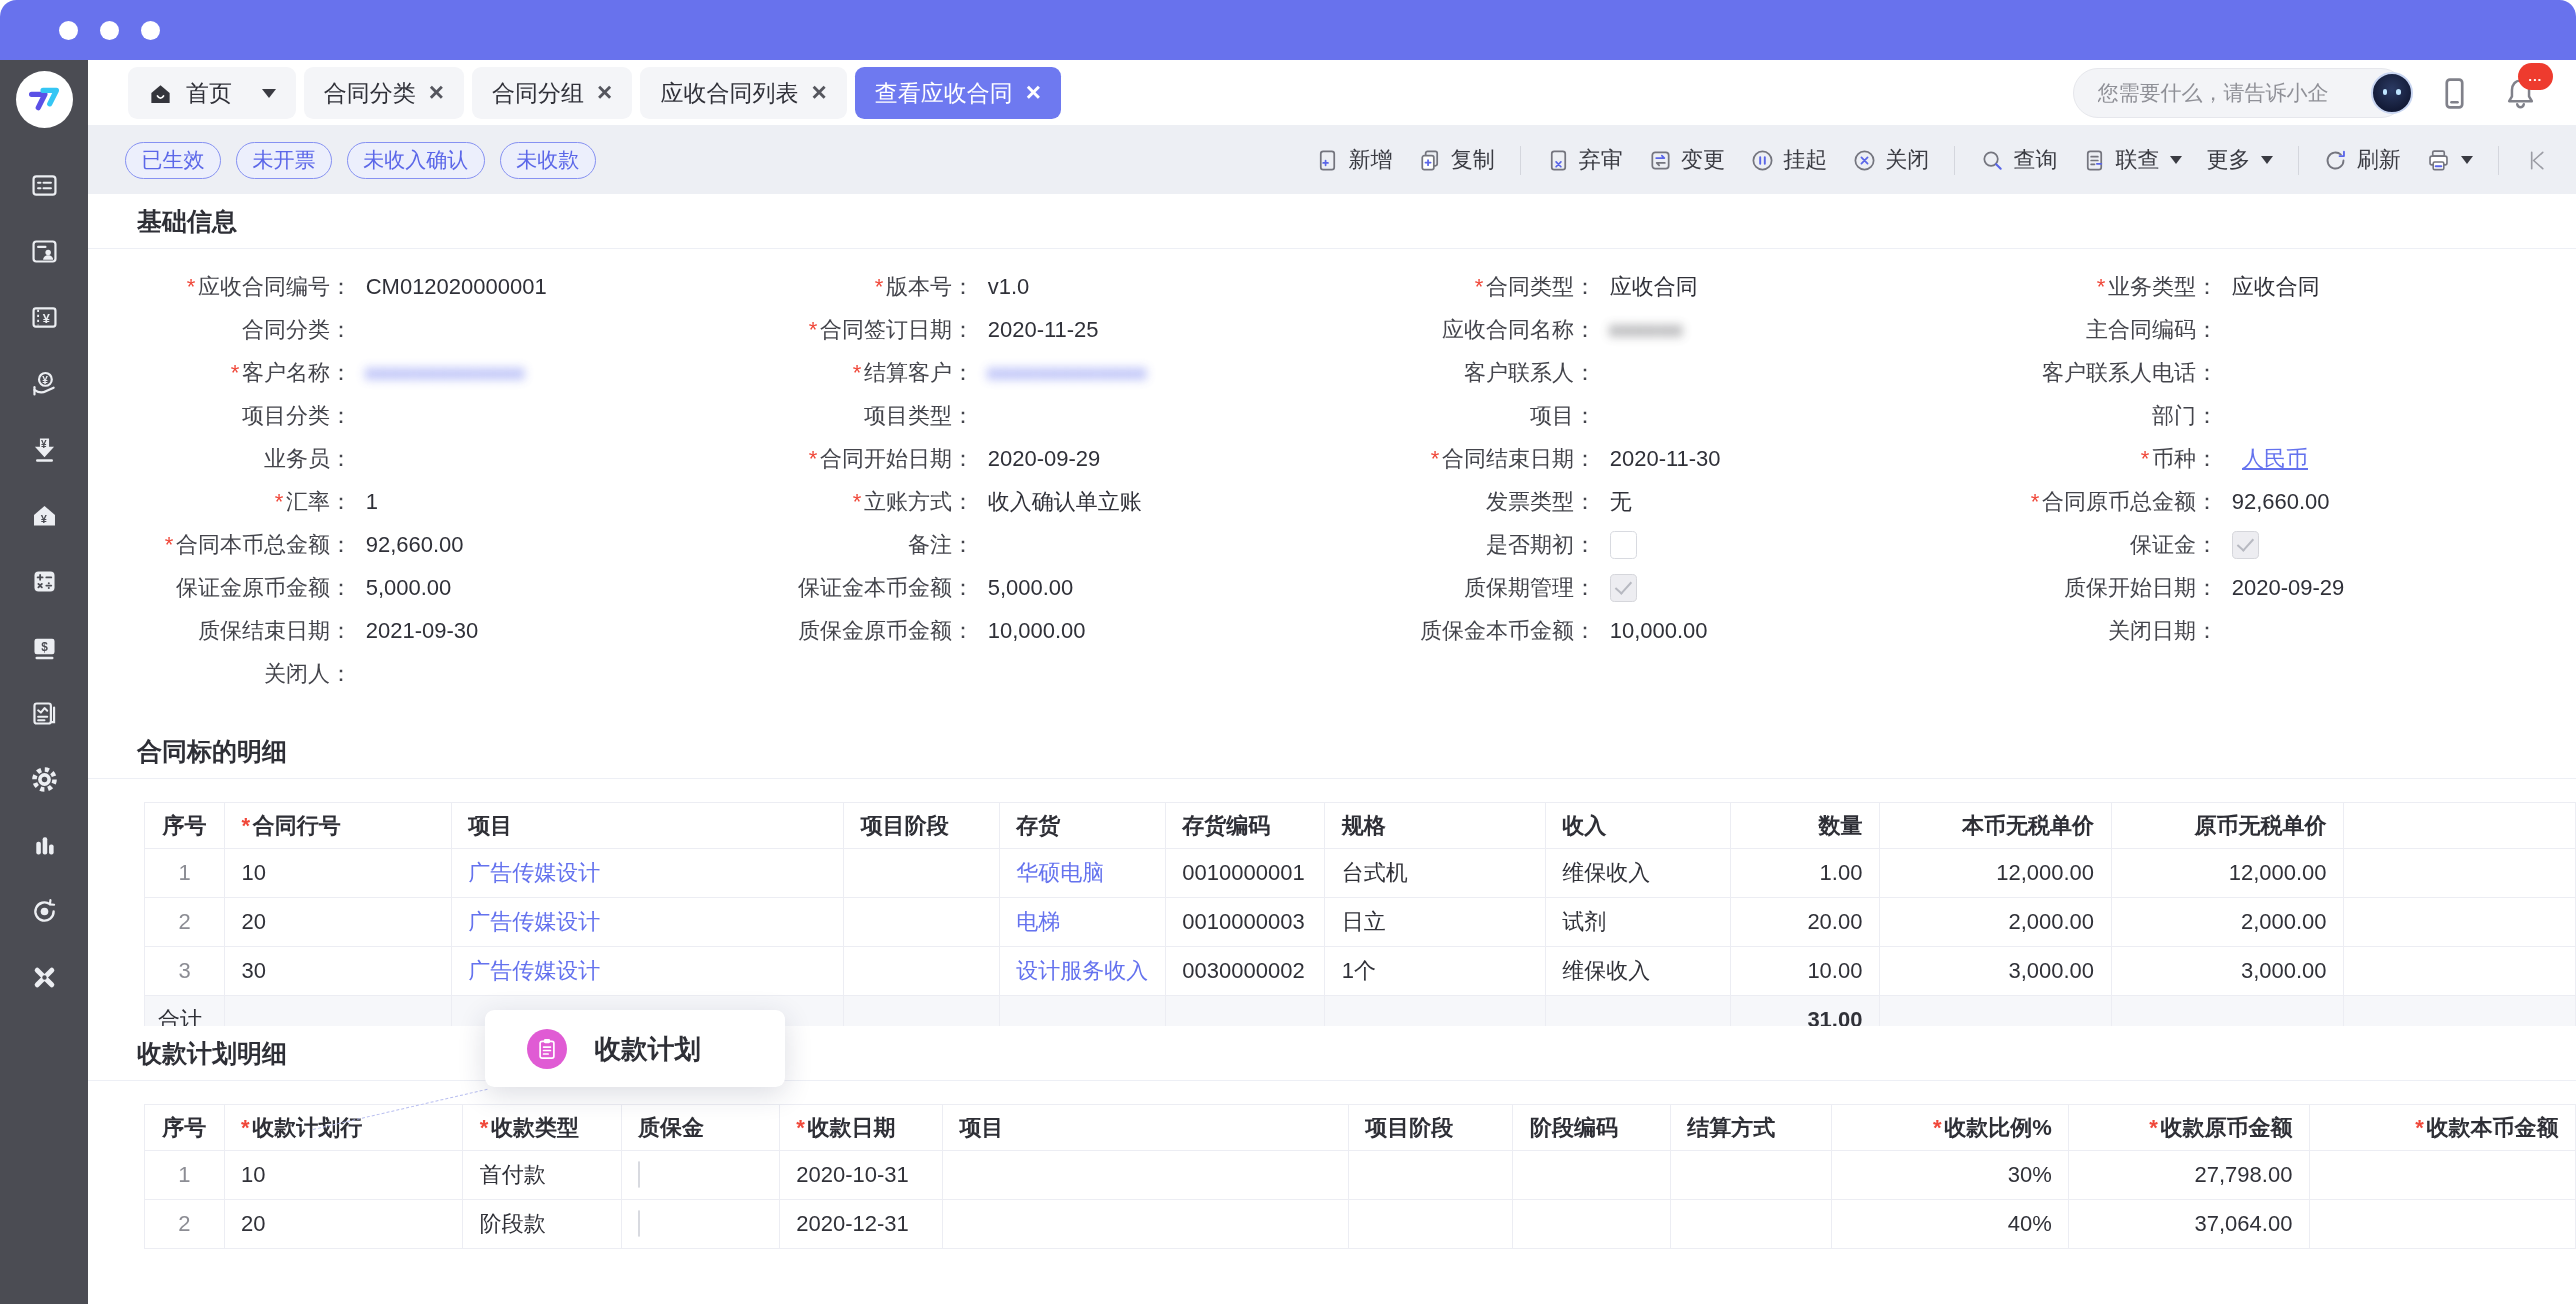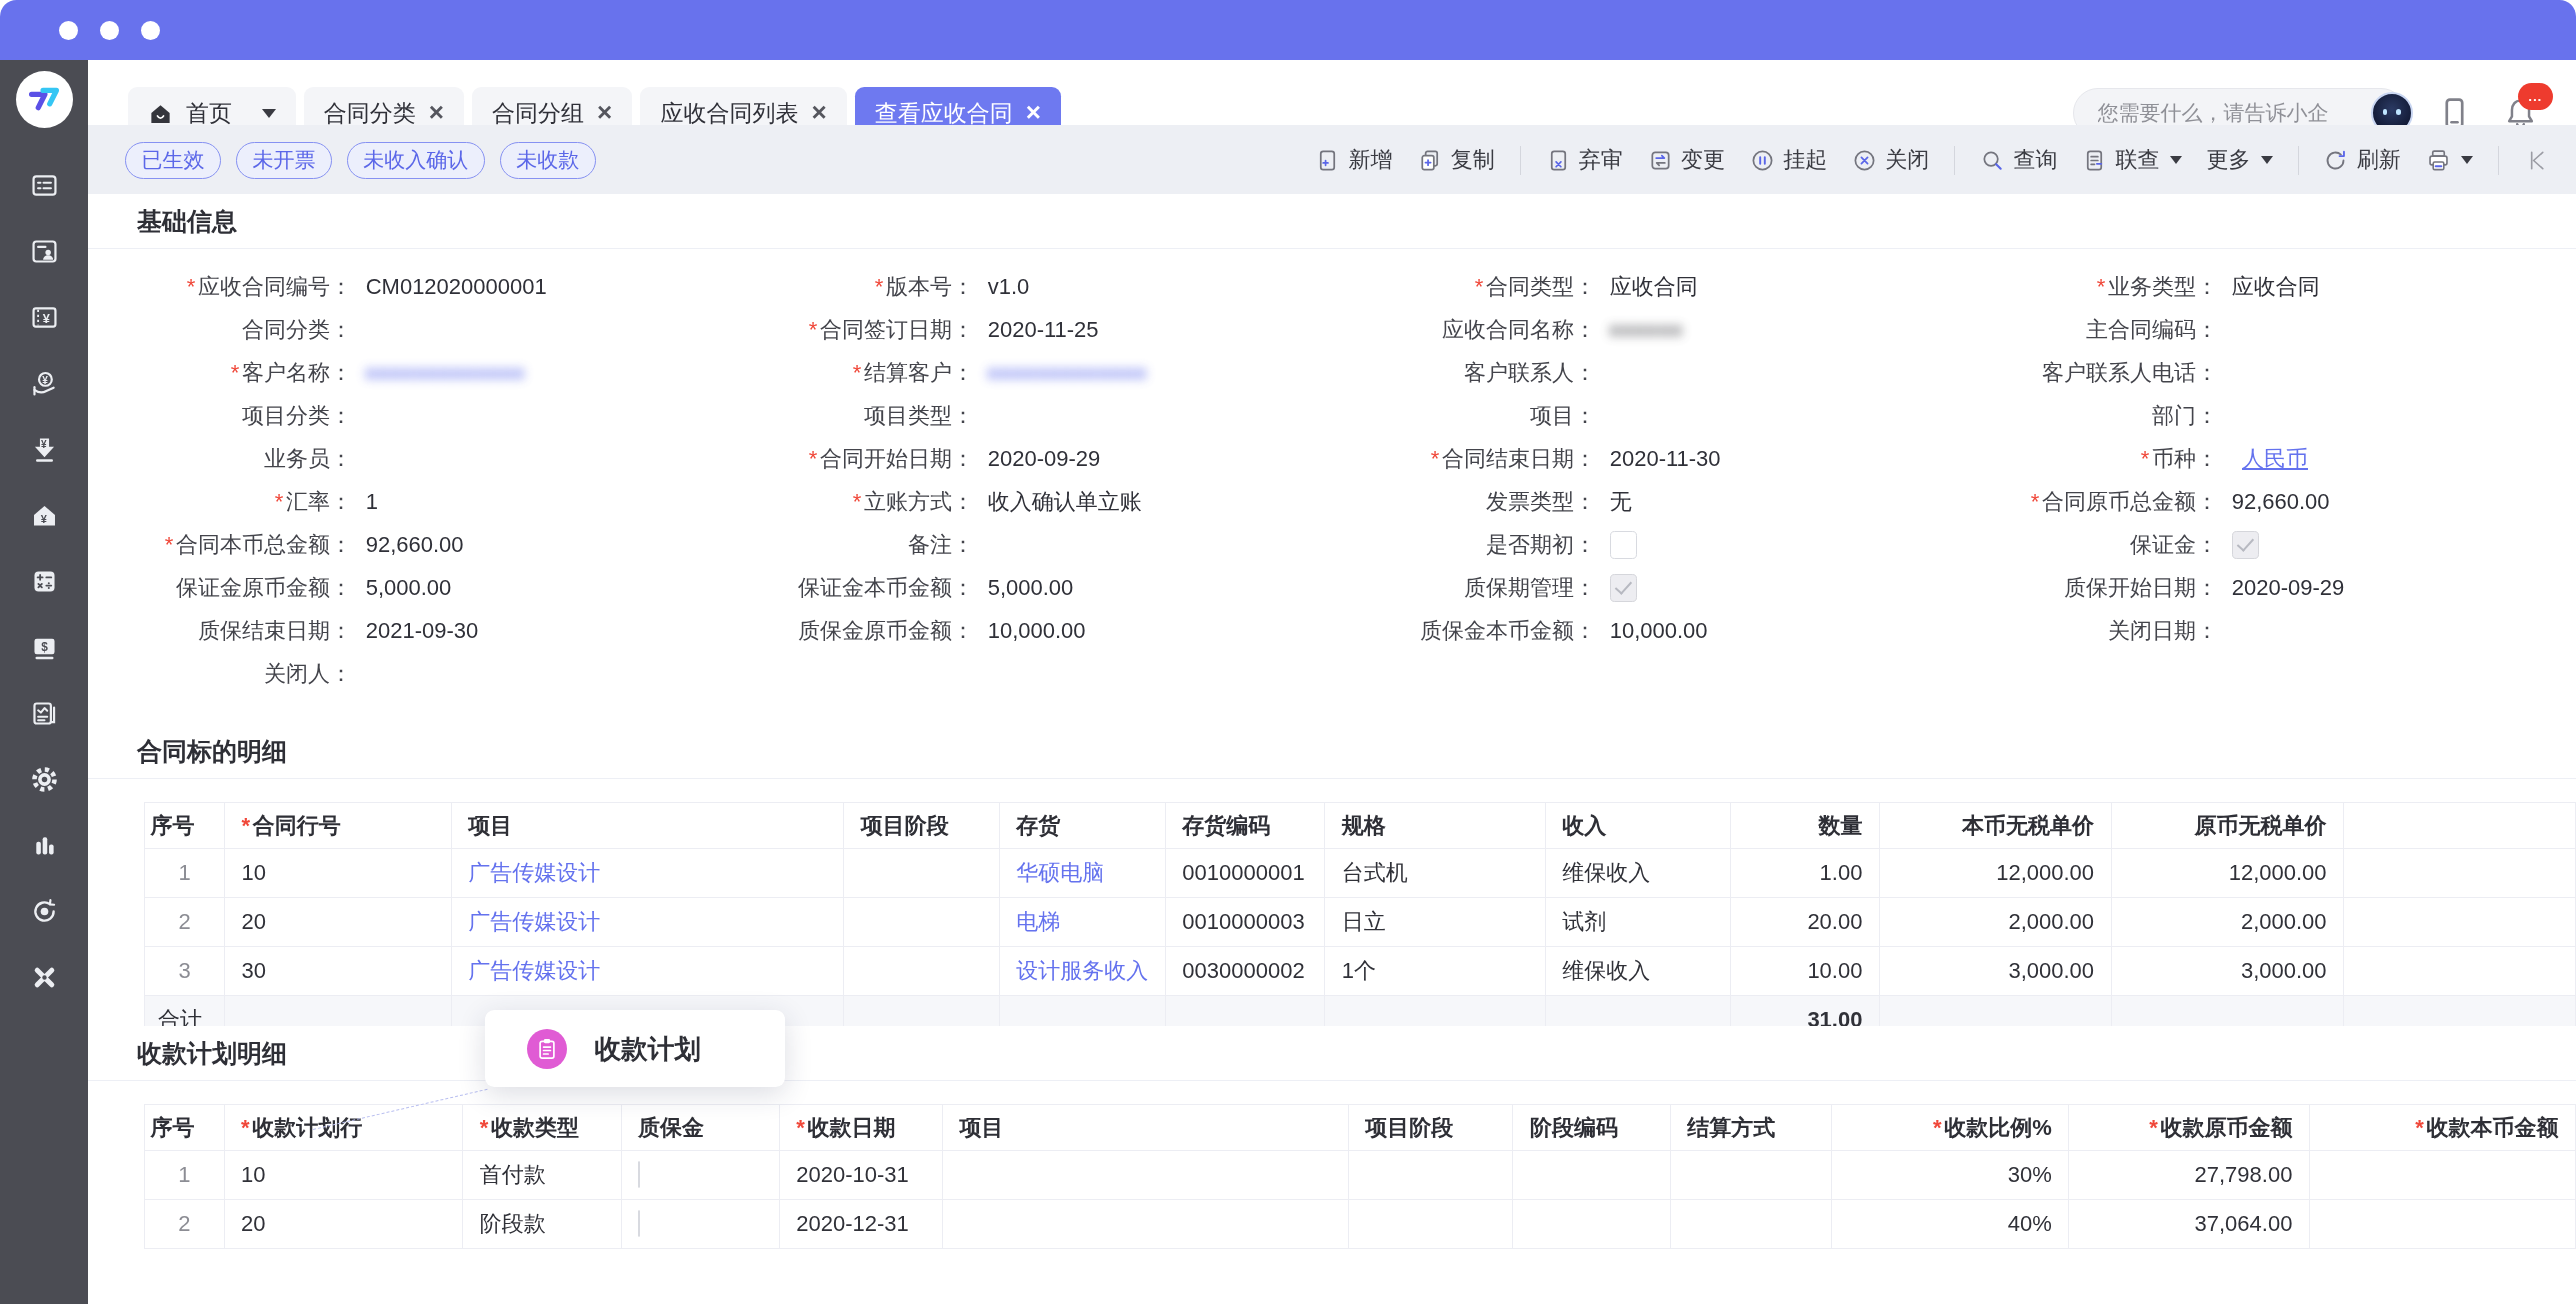--- a/index.html
+++ b/index.html
@@ -15,21 +15,21 @@
   
   .sidebar{position:absolute;left:0;top:60px;bottom:0;width:88px;background:#4b4c53;
            display:flex;flex-direction:column;align-items:center;}
   .logo{margin-top:11px;width:57px;height:57px;border-radius:50%;background:#fff;
         display:flex;align-items:center;justify-content:center;flex:none;}
   .side-icons{margin-top:42px;display:flex;flex-direction:column;gap:35px;align-items:center;}
   .side-icons .icn{width:31px;height:31px;display:block;cursor:pointer;}
   .icn svg{display:block;width:100%;height:100%;}
 
   
-  .tabbar{position:absolute;left:88px;top:60px;right:0;height:68px;background:#fff;margin-top:20px;}
+  .tabbar{position:absolute;left:88px;top:60px;right:0;height:68px;background:#fff;}
   .tabs{position:absolute;left:40px;top:7.3px;display:flex;gap:8.2px;}
   .tab{height:52px;display:inline-flex;align-items:center;gap:13px;padding:0 20px;
        background:#f4f5f8;border-radius:9.2px;font-size:23px;color:#2f3038;cursor:pointer;}
   .tab.active{background:#6e79f0;color:#fff;}
   .tab .tx{font-weight:400;}
   .tab .close{font-size:26px;font-weight:700;line-height:1;margin-top:-1.8px;color:#55565e;cursor:pointer;}
   .tab.active .close{color:#fff;}
   .tab .caret{margin-left:16.5px;}
   .caret{width:0;height:0;border-left:7.3px solid transparent;border-right:7.3px solid transparent;
          border-top:9.2px solid #3a3b42;display:inline-block;}
@@ -88,21 +88,21 @@
        border-right:2.7px solid #b7b9c1;border-bottom:2.7px solid #b7b9c1;transform:rotate(42deg);}
 
   
   .twrap{margin:23px 0 0 56px;}
   table{border-collapse:collapse;table-layout:fixed;font-size:22px;color:#303138;}
   th,td{border:0.9px solid #ecedf3;padding:0 16.5px;text-align:left;white-space:nowrap;overflow:hidden;box-sizing:border-box;}
   th{height:46px;font-weight:700;color:#2e2f36;background:#fff;}
   td{height:49px;}
   .ar{text-align:right;}
   td.seq{text-align:center;color:#8c8d94;padding:0 5.5px;}
-  th.seq-h{padding:0 5.5px;}
+  th.seq-h{text-align:center;padding:0 5.5px;}
   tfoot td{background:#f6f7fa;}
   tfoot td.sum{font-weight:400;color:#2e2f36;text-align:left;padding:0 13px;}
   tfoot td.b{font-weight:700;}
   td .cbx{margin-left:0;}
 
   
   .connector{position:absolute;left:313px;top:1129px;width:179px;border-top:1.8px dashed #b9bff0;
              transform:rotate(-13deg);transform-origin:left center;z-index:5;}
   .popover{position:absolute;left:485px;top:1010px;width:300px;height:77px;background:#fff;
            border-radius:9.2px;box-shadow:0 7.3px 27.5px rgba(40,45,80,.16);z-index:6;

